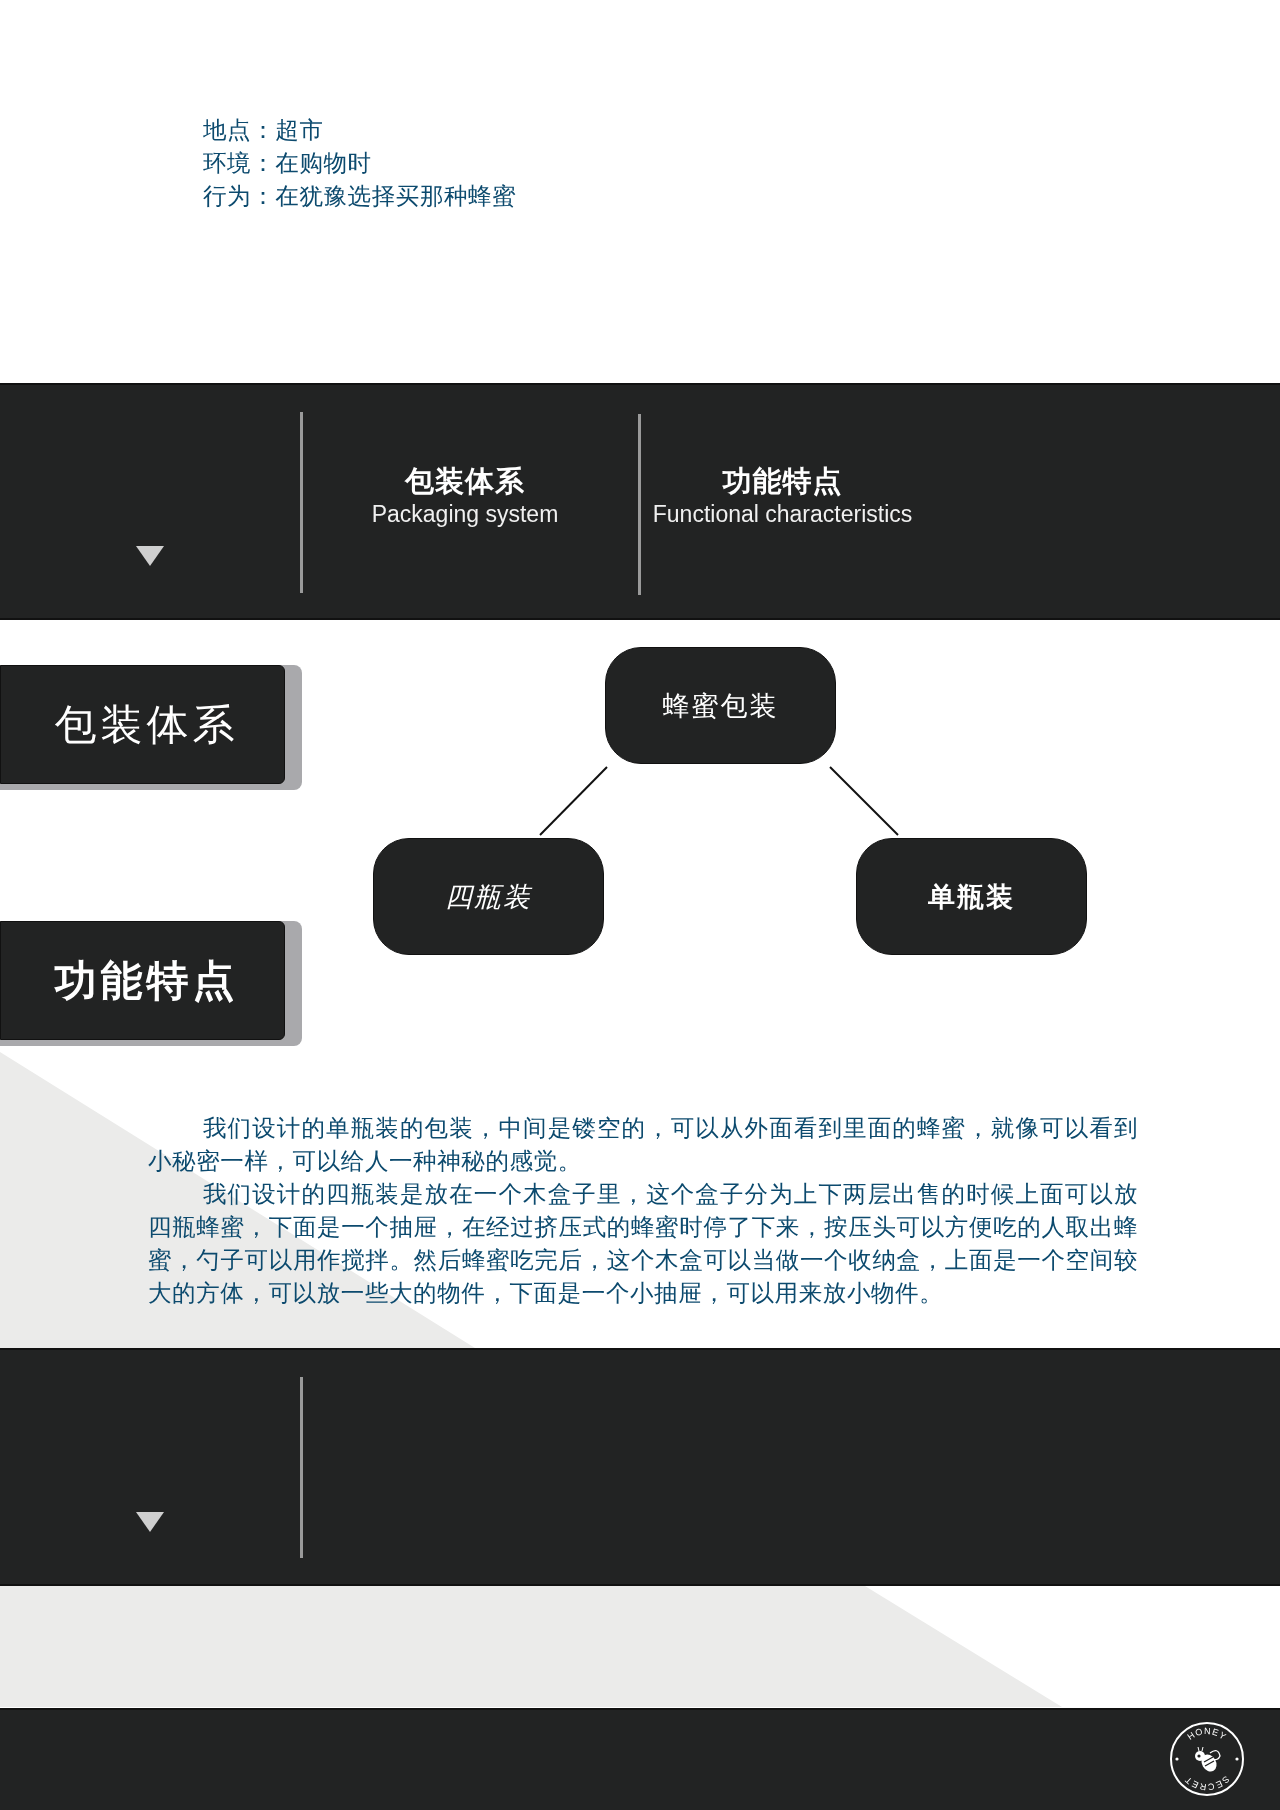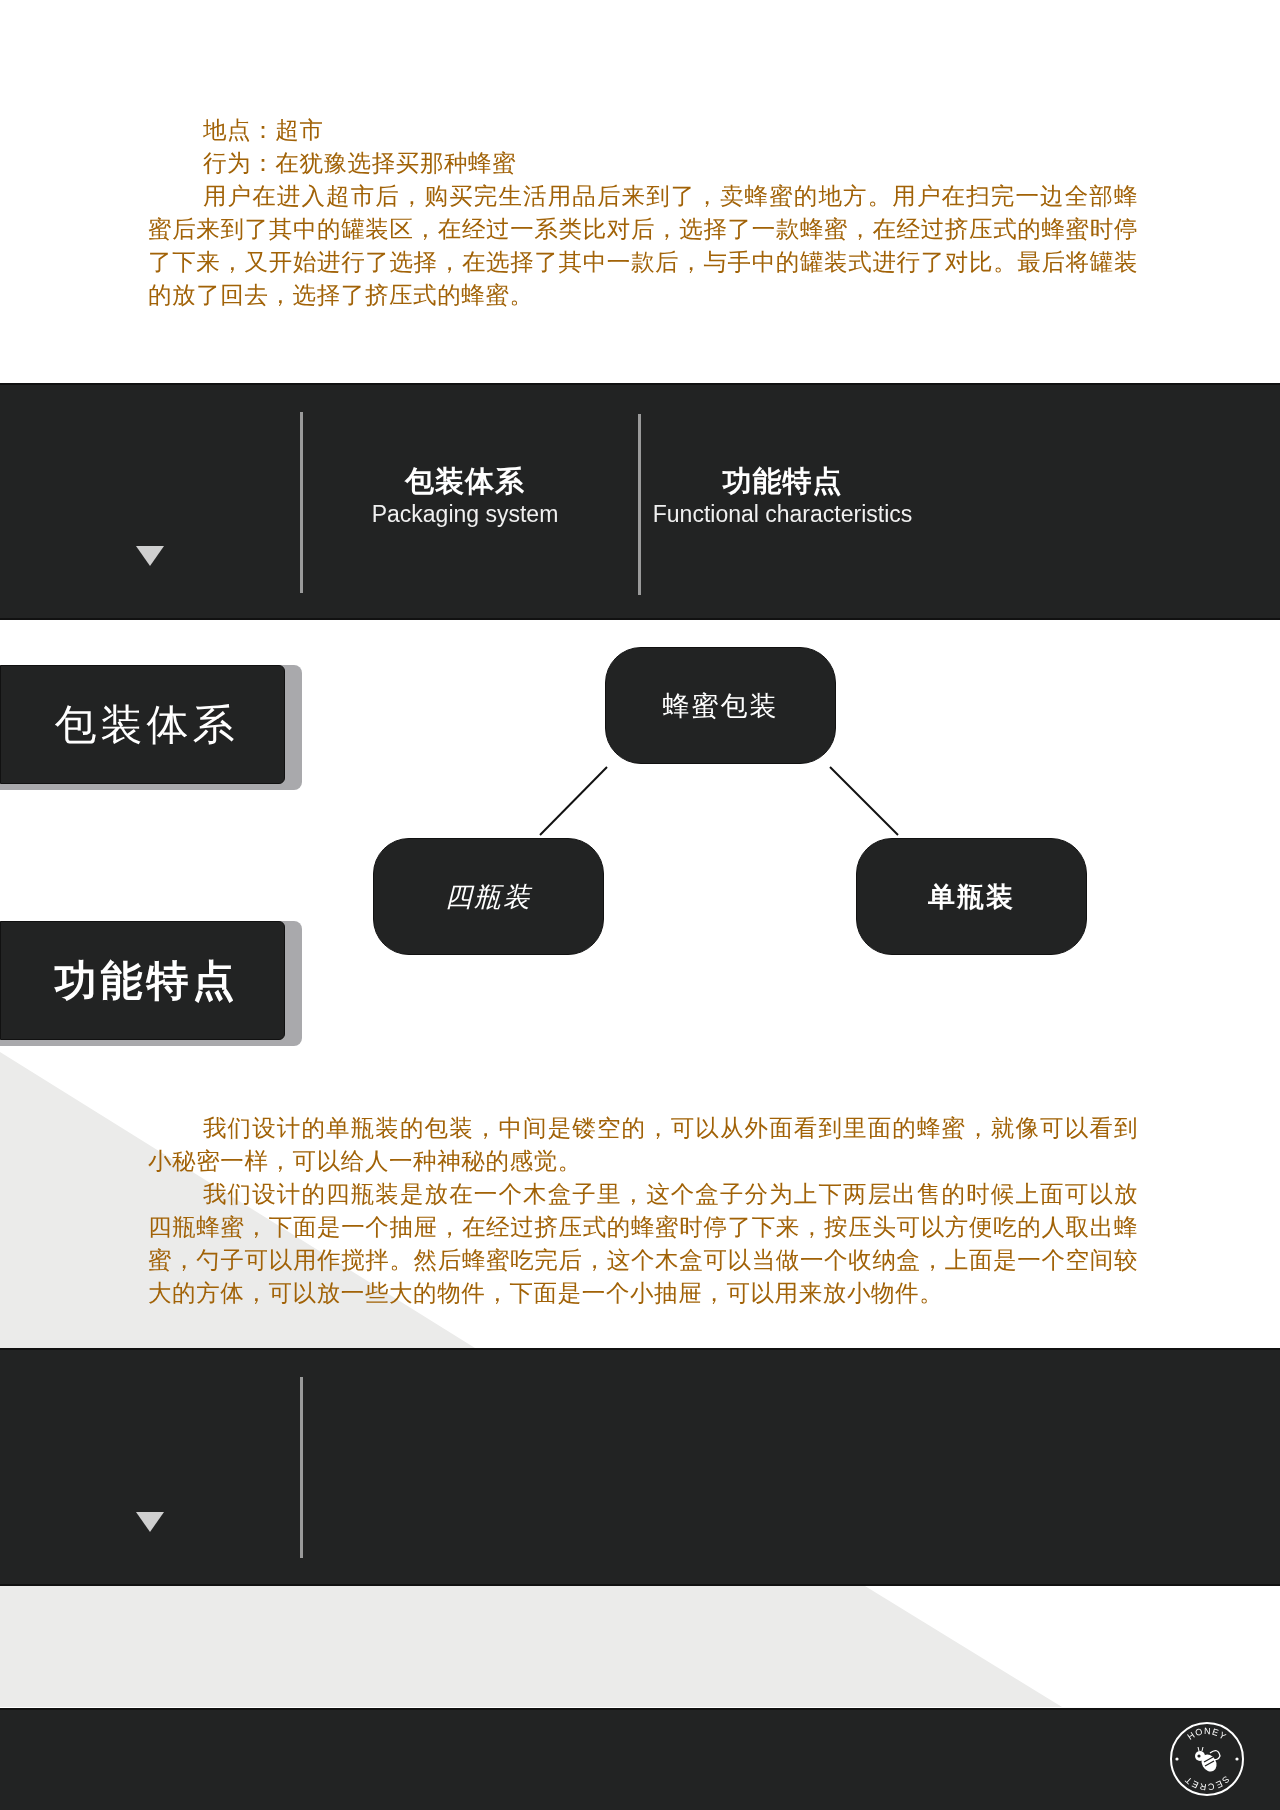--- a/index.html
+++ b/index.html
@@ -4,21 +4,21 @@
   <style>
     * { margin: 0; padding: 0; box-sizing: border-box; }
     html, body { width: 1280px; height: 1810px; background: #ffffff; overflow: hidden; }
     body { position: relative; font-family: "DejaVu Sans", "Liberation Sans", sans-serif; color: #1e1e1e; }
 
     .abs { position: absolute; }
 
     
     .text-block {
       position: absolute; left: 148px; width: 990px;
-      font-size: 23.5px; line-height: 33px; color: #a16207;
+      font-size: 23.5px; line-height: 33px; color: #0c4a6e;
       letter-spacing: 0.6px;
     }
     .text-block p { text-indent: 55px; text-align: justify; text-align-last: left; }
     .text-block p.kv { text-indent: 55px; }
 
     
     .band { position: absolute; left: 0; width: 1280px; background: #222323; border-top: 2px solid #111; border-bottom: 2px solid #111; }
     .band .divider { position: absolute; width: 3px; background: #9a9a9a; }
     .band .tri-icon {
       position: absolute; width: 0; height: 0;
@@ -50,22 +50,22 @@
 
     
     .footer { position: absolute; left: 0; top: 1708px; width: 1280px; height: 102px; background: #222323; border-top: 2px solid #111; }
     .logo { position: absolute; left: 1168px; top: 1720px; width: 78px; height: 78px; }
   </style>
 </head>
 <body>
 
 <div class="text-block" style="top: 114px;">
   <p class="kv"><span>地点：</span><span>超市</span></p>
+  <p class="kv"><span>环境：</span><span>在购物时</span></p>
   <p class="kv"><span>行为：</span><span>在犹豫选择买那种蜂蜜</span></p>
-  <p>用户在进入超市后，购买完生活用品后来到了，卖蜂蜜的地方。用户在扫完一边全部蜂蜜后来到了其中的罐装区，在经过一系类比对后，选择了一款蜂蜜，在经过挤压式的蜂蜜时停了下来，又开始进行了选择，在选择了其中一款后，与手中的罐装式进行了对比。最后将罐装的放了回去，选择了挤压式的蜂蜜。</p>
 </div>
 
 <div class="band" style="top: 383px; height: 237px;">
   <div class="tri-icon" style="left: 136px; top: 161px;"></div>
   <div class="divider" style="left: 300px; top: 27px; height: 181px;"></div>
   <div class="nav-cell" style="left: 330px; width: 270px; top: 78px;">
     <div class="t-cn">包装体系</div>
     <div class="t-en">Packaging system</div>
   </div>
   <div class="divider" style="left: 638px; top: 29px; height: 181px;"></div>

